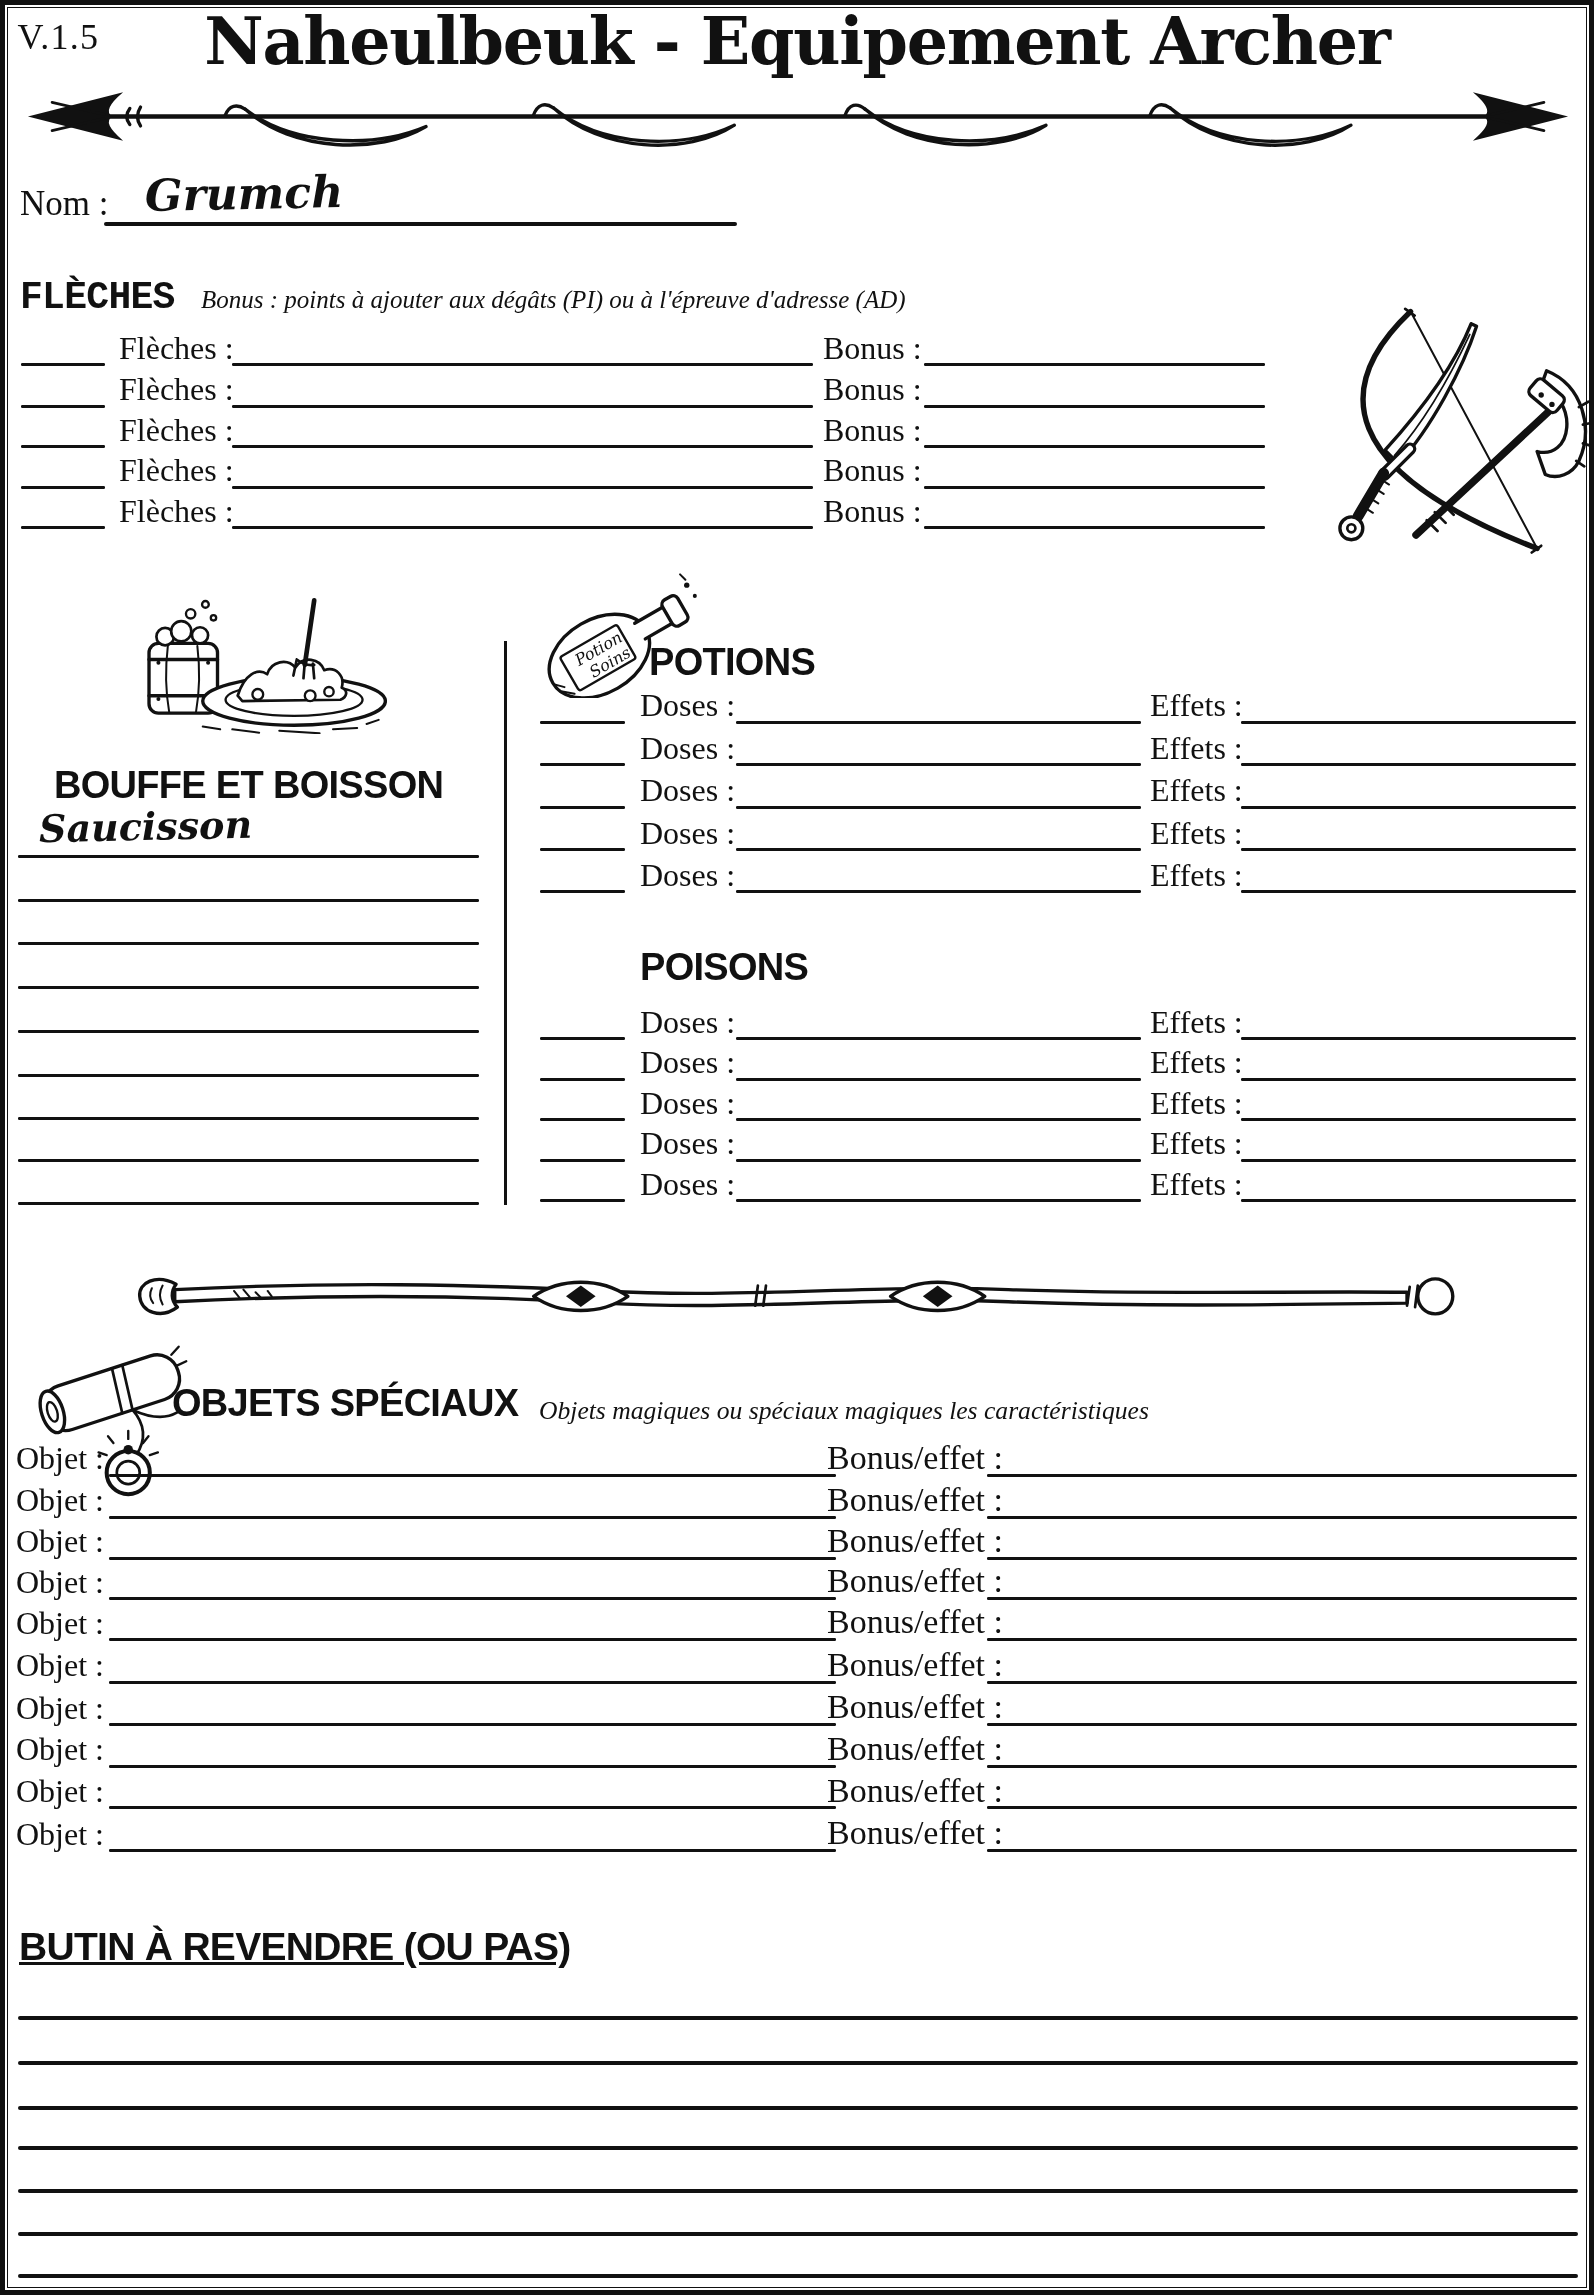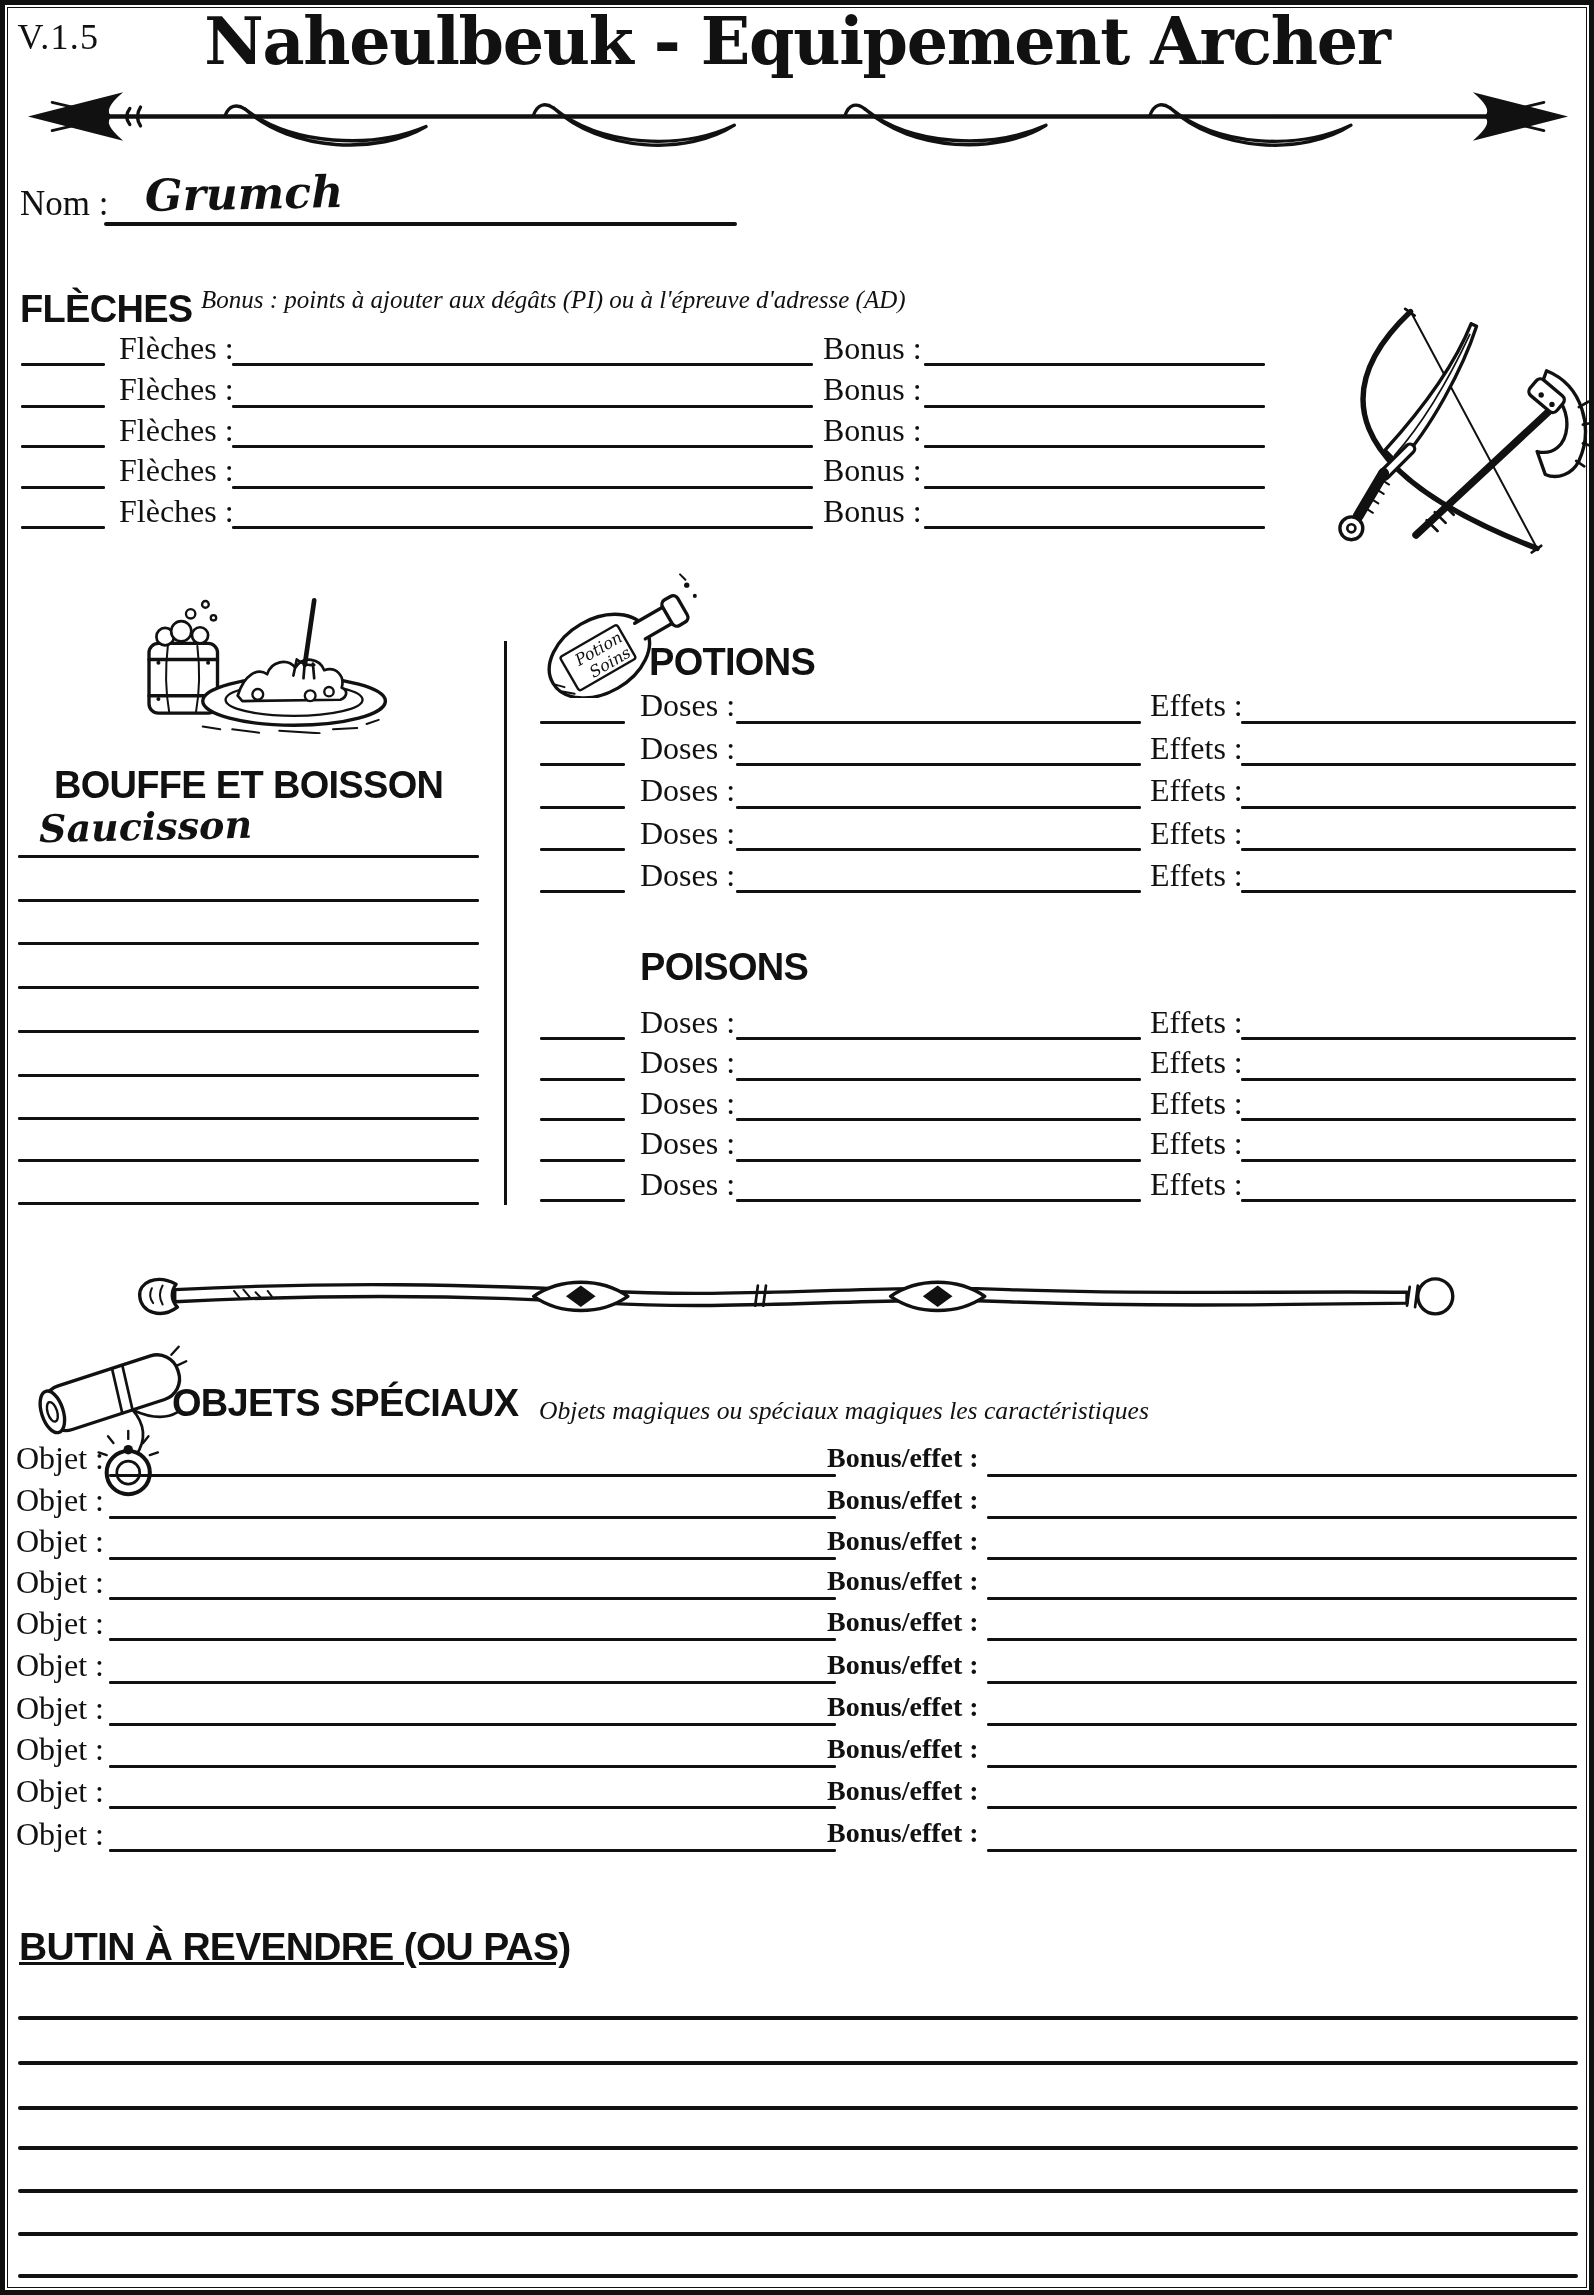--- a/index.html
+++ b/index.html
@@ -9,21 +9,21 @@
   .frame-inner{position:absolute;inset:7.4px;border:1.3px solid #111;pointer-events:none;}
   .abs{position:absolute;}
   .version{font-size:36px;letter-spacing:1.3px;}
   .sheet-title{left:0;right:0;top:2.7px;text-align:center;font-family:"DejaVu Serif",serif;
                font-weight:bold;font-size:65px;letter-spacing:-1.3px;white-space:nowrap;}
   .heading{font-family:"Liberation Sans",sans-serif;font-weight:bold;letter-spacing:-0.7px;
            white-space:nowrap;}
   .h56{font-size:38px;} .h57{font-size:38px;} .h58{font-size:39px;text-decoration:underline;}
   .sub{font-style:italic;font-family:"Liberation Serif",serif;white-space:nowrap;}
   .lbl{font-size:32px;line-height:35px;white-space:nowrap;}
-  .lbl-sm{font-size:28px;line-height:35px;white-space:nowrap;font-weight:bold;}
+  .lbl-sm{font-size:34px;line-height:35px;white-space:nowrap;}
   .fl{background:#111;height:3.4px;border-radius:1.3px;}
   .fl6{background:#111;height:4px;border-radius:2px;}
   .hand{font-family:"DejaVu Serif",serif;font-style:italic;font-weight:bold;
         transform:rotate(-1.2deg);white-space:nowrap;}
   .vdiv{width:3.4px;background:#111;}
   svg{display:block;}
   svg *{vector-effect:none;}
   .ink{stroke:#111;fill:none;stroke-linecap:round;stroke-linejoin:round;}
   .inkf{stroke:#111;fill:#fff;stroke-linecap:round;stroke-linejoin:round;}
   .solid{fill:#111;stroke:none;}
@@ -54,21 +54,21 @@
       <path class="ink" stroke-width="5" d="M1225 46 C1231 28 1243 26 1255 36"></path>
       <path class="inkf" stroke-width="5" d="M1710 34 C1780 92 1900 98 1980 60 C1910 106 1780 100 1710 34 Z"></path>
       <path class="ink" stroke-width="5" d="M1680 46 C1686 28 1698 26 1710 34"></path>
     </svg>
   </div>
 
   <div class="abs lbl" style="left:20px;top:186px;font-size:35px;">Nom :</div>
   <div class="abs hand" style="left:145px;top:168px;font-size:44px;">Grumch</div>
   <div class="abs fl6" style="left:104px;top:222px;width:633px;"></div>
 
-  <div class="abs heading h57" style="left:20px;top:288px;">FLÈCHES</div>
+  <div class="abs heading h57" style="left:20px;top:276px;font-family:Liberation Mono, monospace;">FLÈCHES</div>
   <div class="abs sub" style="left:201px;top:286px;font-size:25px;">Bonus : points à ajouter aux dégâts (PI) ou à l'épreuve d'adresse (AD)</div>
 
   <div>
 
     <div class="abs fl" style="left:21px;top:363px;width:84px;"></div>
     <div class="abs lbl" style="left:119px;top:331px;">Flèches :</div>
     <div class="abs fl" style="left:232px;top:363px;width:581px;"></div>
     <div class="abs lbl" style="left:823px;top:331px;">Bonus :</div>
     <div class="abs fl" style="left:924px;top:363px;width:341px;"></div>
 

